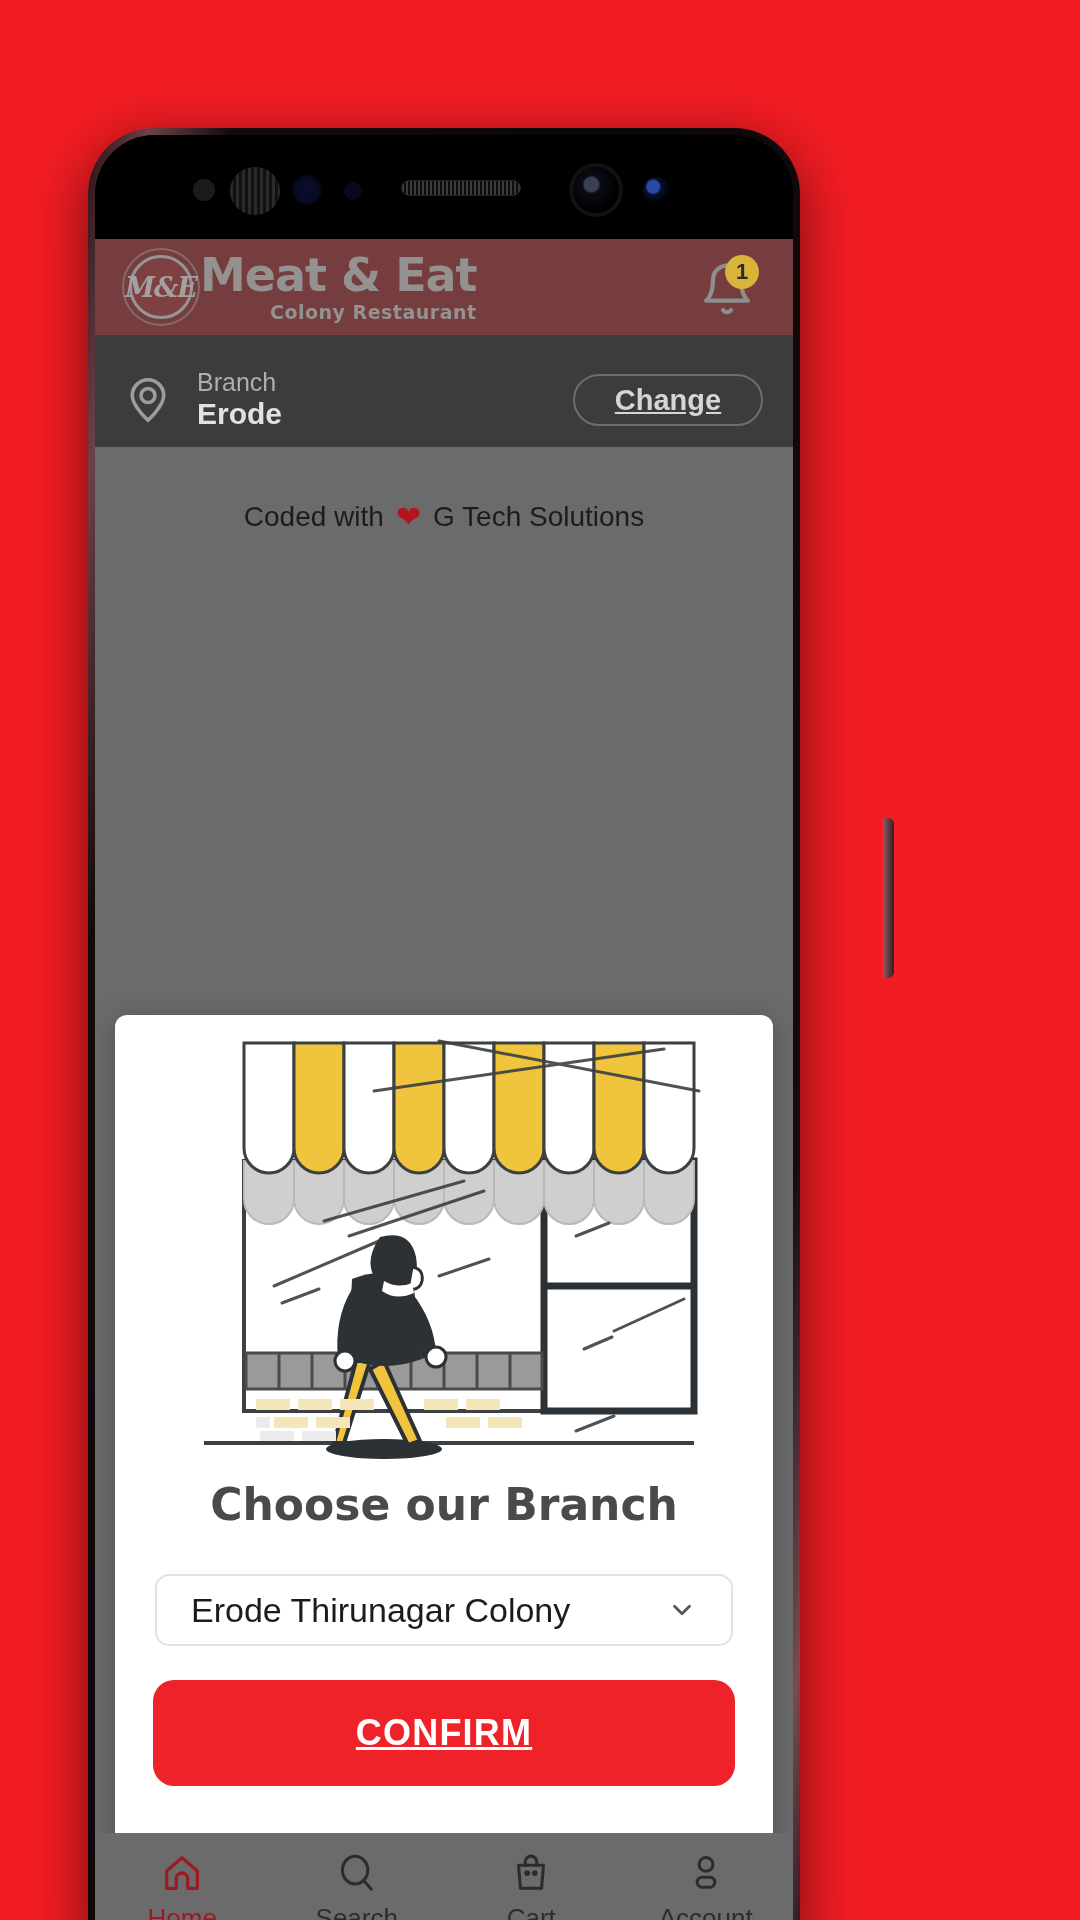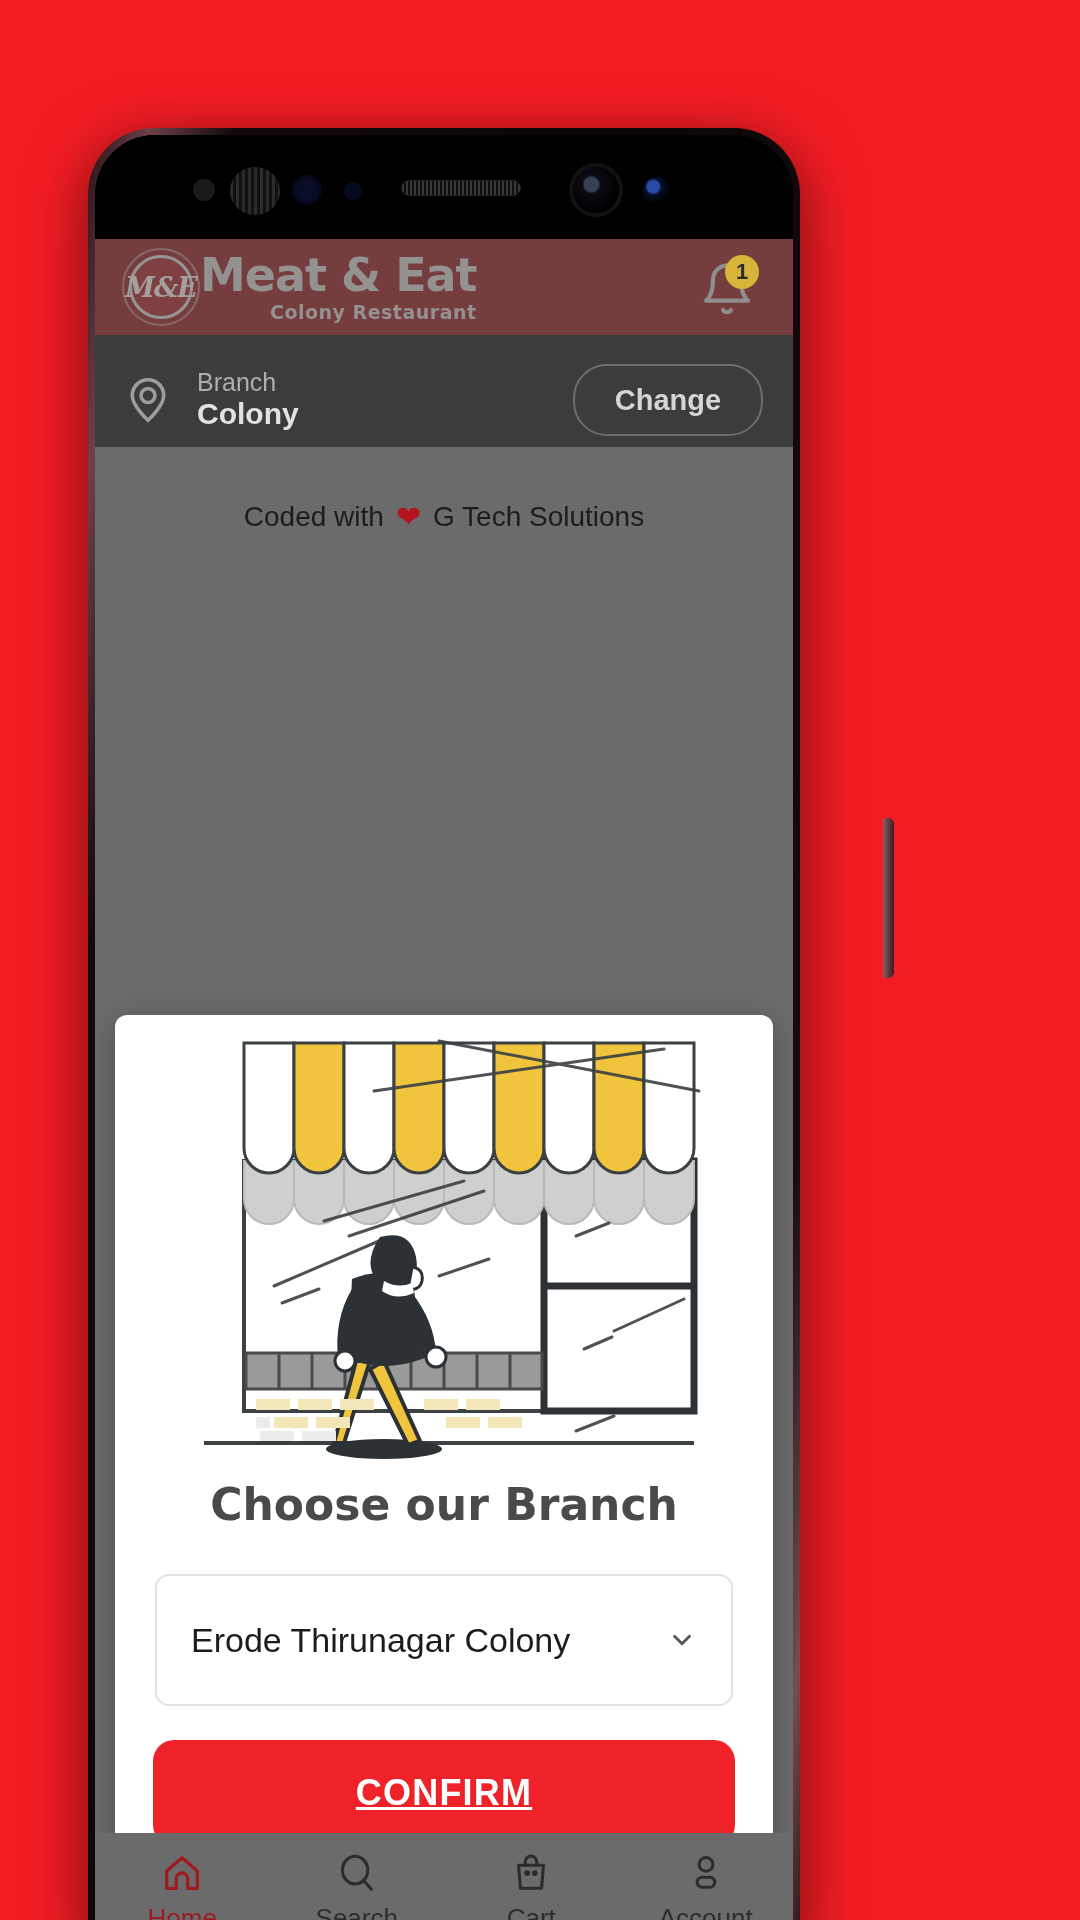--- a/index.html
+++ b/index.html
@@ -77,23 +77,23 @@
                display:flex; align-items:center; justify-content:center; z-index:3; }
 
   
   .branch-bar{ position:relative; height:112px; background:#1b1b1b; display:flex; align-items:center;
                padding:18px 30px 0 26px; }
   .branch-bar::after{ content:""; position:absolute; inset:0; background:rgba(110,110,110,.40); pointer-events:none; }
   .pin-icon{ width:54px; height:54px; flex:0 0 auto; }
   .branch-text{ margin-left:22px; display:flex; flex-direction:column; }
   .branch-label{ font-size:25px; color:#aeaeae; line-height:1.15; }
   .branch-value{ font-size:30px; color:#e2e2e2; font-weight:bold; line-height:1.2; }
-  .change-btn{ margin-left:auto; width:190px; height:72px; border-radius:34px;
+  .change-btn{ margin-left:auto; width:190px; height:52px; border-radius:34px;
                border:2px solid #6d6d6d; color:#d6d6d6; font-size:29px; font-weight:bold;
-               display:flex; align-items:center; justify-content:center; background:transparent; }
+               display:flex; align-items:center; justify-content:center; background:transparent;text-decoration:underline; }
 
   
   .app-body{ position:relative; height:1504px; background:#6b6b6b; }
   .coded-line{ position:absolute; top:52px; left:0; width:100%; text-align:center;
                font-size:28px; color:#1c1c1c; display:flex; align-items:center; justify-content:center; gap:12px; }
   .heart{ color:#b5141c; font-size:30px; }
 
   
   .bottom-nav{ position:absolute; left:0; bottom:0; width:100%; height:118px;
                background:#6b6b6b; display:flex; align-items:center; }
@@ -101,21 +101,21 @@
   .nav-label{ font-size:26px; color:#2c2c2c; }
   .nav-item.active .nav-label{ color:#9c1b22; }
 
   
   .modal{ position:absolute; left:20px; top:520px; width:658px; height:940px;
           background:#fff; border-radius:12px; box-shadow:0 6px 30px rgba(0,0,0,.25);
           display:flex; flex-direction:column; align-items:center;margin-top:48px; }
   .illus{ width:520px; height:440px; margin-top:16px; position:relative; }
   .modal-title{ font-size:44px; font-weight:bold; color:#4a4a4a; margin-top:8px;
                 font-family:"DejaVu Sans", sans-serif; }
-  .select-box{ margin-top:44px; width:578px; height:132px; border:2px solid #e3e3e3;
+  .select-box{ margin-top:44px; width:578px; height:72px; border:2px solid #e3e3e3;
                border-radius:14px; background:#fff; display:flex; align-items:center;
                padding:0 34px; }
   .select-value{ font-size:34px; color:#1c1c1c; }
   .chev{ margin-left:auto; width:30px; height:30px; }
   .confirm-btn{ margin-top:34px; width:582px; height:106px; border-radius:21px;
                 background:#ee2228; color:#fff; font-size:36px; font-weight:bold;
                 letter-spacing:1.2px; display:flex; align-items:center; justify-content:center;text-decoration:underline; }
 </style>
 </head>
 <body>
@@ -160,21 +160,21 @@
           </div>
         </div>
 
         <div class="branch-bar">
           <svg class="pin-icon" viewBox="0 0 24 24" fill="none" stroke="#9d9d9d" stroke-width="1.6" style="z-index:2;">
             <path d="M12 21s7-6.3 7-11a7 7 0 1 0-14 0c0 4.7 7 11 7 11z"></path>
             <circle cx="12" cy="10" r="3.1"></circle>
           </svg>
           <div class="branch-text" style="z-index:2;">
             <span class="branch-label">Branch</span>
-            <span class="branch-value">Colony</span>
+            <span class="branch-value">Erode</span>
           </div>
           <div class="change-btn" style="z-index:2;">Change</div>
         </div>
 
         <div class="app-body">
 
           <div class="coded-line">
             <span>Coded with</span>
             <span class="heart">❤</span>
             <span>G Tech Solutions</span>

